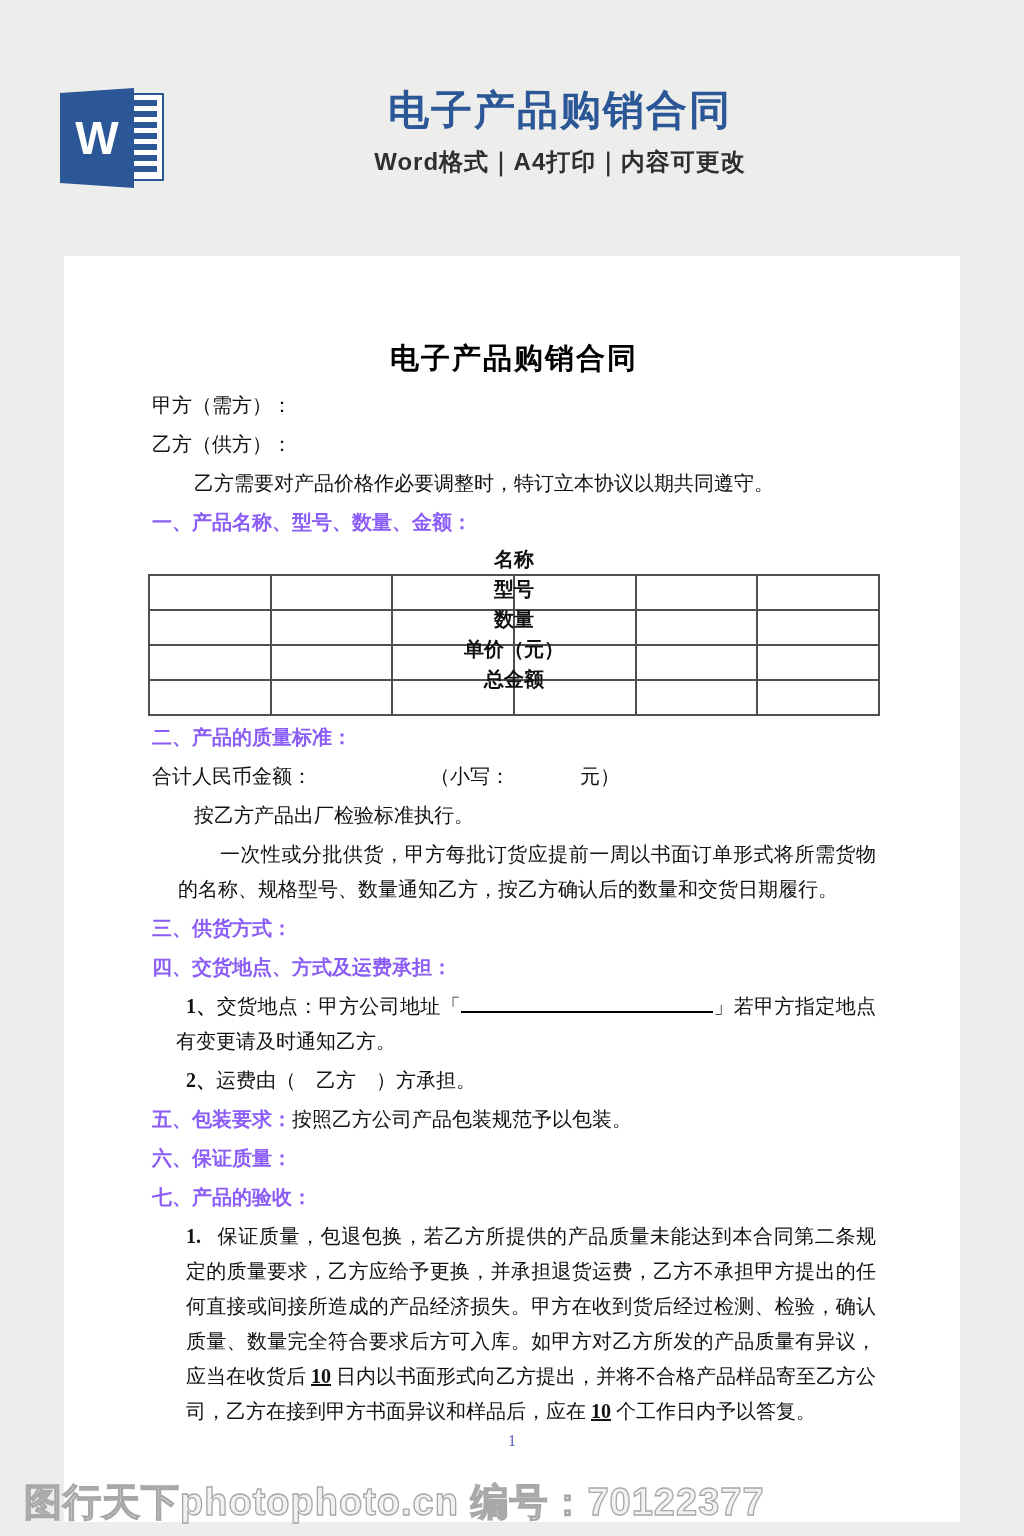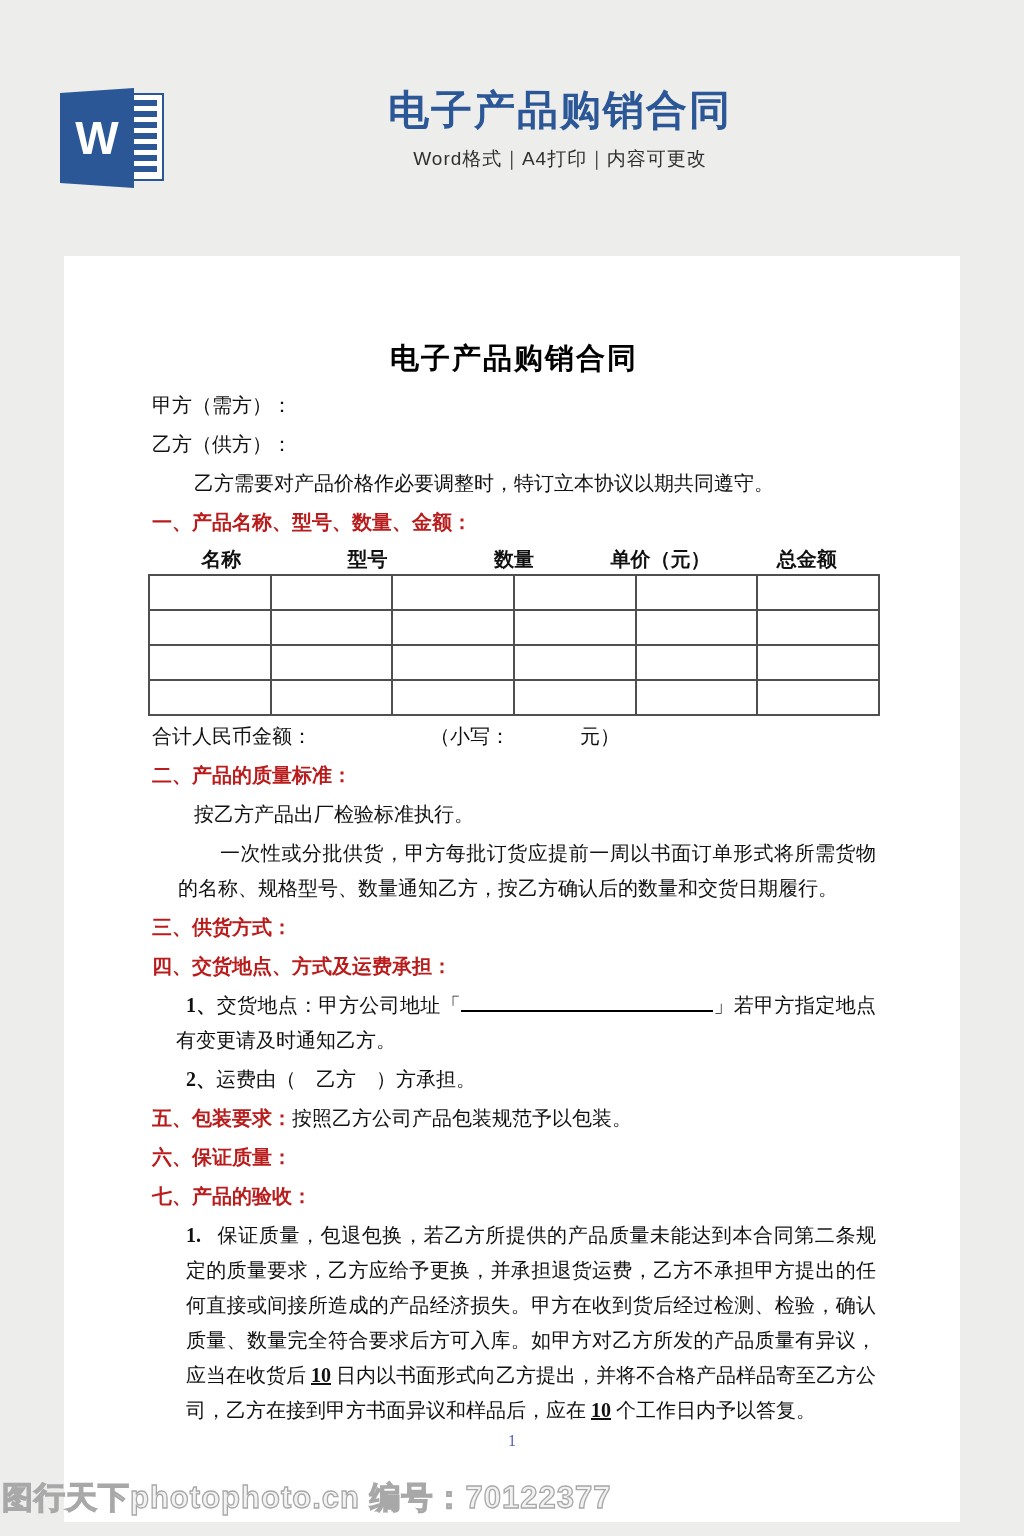--- a/index.html
+++ b/index.html
@@ -35,21 +35,21 @@
   }
   .head-text{
     position:absolute;left:166px;top:86px;width:788px;
     text-align:center;font-family:"Liberation Sans","DejaVu Sans",sans-serif;
   }
   .head-title{
     font-size:41px;font-weight:700;color:#2b5797;
     line-height:1.2;letter-spacing:2px;
   }
   .head-sub{
-    margin-top:11px;font-size:19px;font-weight:400;color:#2f2f2f;
+    margin-top:11px;font-size:24px;font-weight:700;color:#2f2f2f;
     letter-spacing:1px;
   }
 
   
   .sheet{
     position:absolute;left:64px;top:256px;width:896px;height:1266px;
     background:#ffffff;
     box-sizing:border-box;
     padding:60px 80px 0 84px;
     font-size:20px;line-height:35px;
@@ -60,28 +60,28 @@
     font-size:29px;font-weight:700;letter-spacing:2px;
     line-height:40px;
     margin:22px 0 10px 0;color:#000;
   }
   .line{margin:4px;}
   .indent2{text-indent:42px;}
   .bighang{margin-left:30px;text-indent:42px;text-align:justify;}
   .subitem{margin-left:28px;text-indent:10px;text-align:justify;}
   .heading{
     font-family:"Liberation Sans","DejaVu Sans",sans-serif;
-    font-weight:700;color:#b91c1c;
+    font-weight:700;color:#8b5cf6;
   }
   .numbold{font-weight:700;}
   .justify{text-align:justify;}
 
   
   .tbl-head{
-    display:flex;width:100%;height:30px;line-height:30px;margin-top:2px;
+    display:flex;width:100%;height:30px;line-height:30px;margin-top:2px;flex-direction:column;
   }
   .tbl-head span{
     flex:1;text-align:center;
     font-family:"Liberation Sans","DejaVu Sans",sans-serif;
     font-weight:700;font-size:20px;
   }
   table.grid{
     width:100%;border-collapse:collapse;table-layout:fixed;
   }
   table.grid td{
@@ -96,23 +96,23 @@
     border-bottom:2px solid #000;vertical-align:baseline;
   }
   .ul10{font-weight:700;text-decoration:underline;}
 
   .pagenum{
     position:absolute;left:0;top:1432px;width:1024px;
     text-align:center;font-size:16px;color:#5560bd;
     font-family:"Liberation Serif",serif;
   }
   .watermark{
-    position:absolute;left:2px;top:1477px;
-    font-family:"Liberation Sans","DejaVu Sans",sans-serif;
-    font-size:31px;font-weight:700;letter-spacing:1px;
+    position:absolute;left:24px;top:1477px;
+    font-family:"Liberation Sans","DejaVu Sans",sans-serif;
+    font-size:38px;font-weight:700;letter-spacing:1px;
     color:#f2f2f2;
     -webkit-text-stroke:1.3px #a8a8a8;
     white-space:nowrap;z-index:5;
   }
 </style>
 </head>
 <body>
 
 <div class="canvas">
 
@@ -185,25 +185,25 @@
             <td></td>
             <td></td>
             <td></td>
             <td></td>
             <td></td>
             <td></td>
           </tr>
         </tbody>
     </table>
 
+    <p class="line heading">二、产品的质量标准：</p>
+
     <p class="line total-line">
       <span>合计人民币金额：</span><span class="total-small">（小写：</span><span class="total-unit">元）</span>
     </p>
-
-    <p class="line heading">二、产品的质量标准：</p>
     <p class="line indent2">按乙方产品出厂检验标准执行。</p>
 
     <p class="line bighang">一次性或分批供货，甲方每批订货应提前一周以书面订单形式将所需货物的名称、规格型号、数量通知乙方，按乙方确认后的数量和交货日期履行。</p>
     <p class="line heading">三、供货方式：</p>
 
     <p class="line heading">四、交货地点、方式及运费承担：</p>
     <p class="line subitem">
       <span class="numbold">1、</span><span>交货地点：甲方公司地址「</span><span class="blank-underline"></span><span>」若甲方指定地点有变更请及时通知乙方。</span>
     </p>
     <p class="line subitem">

